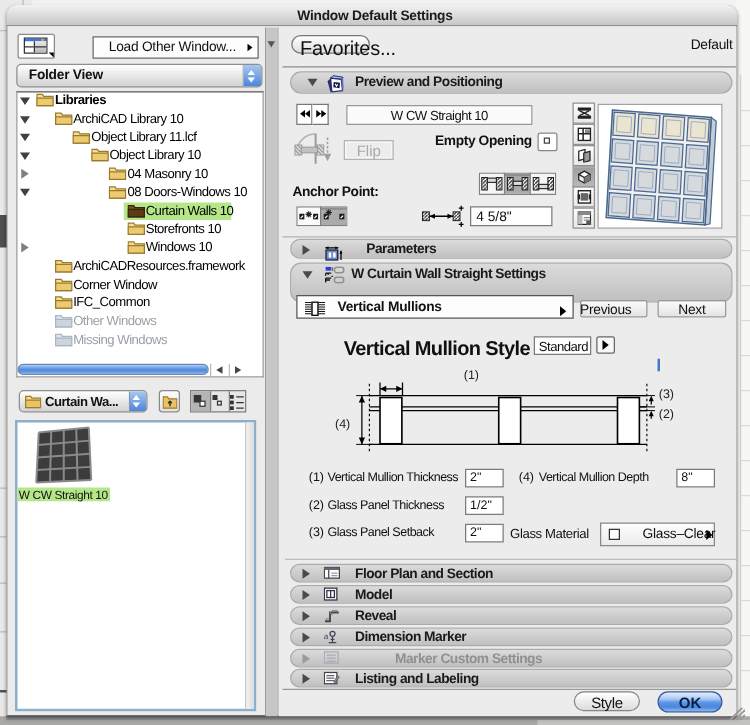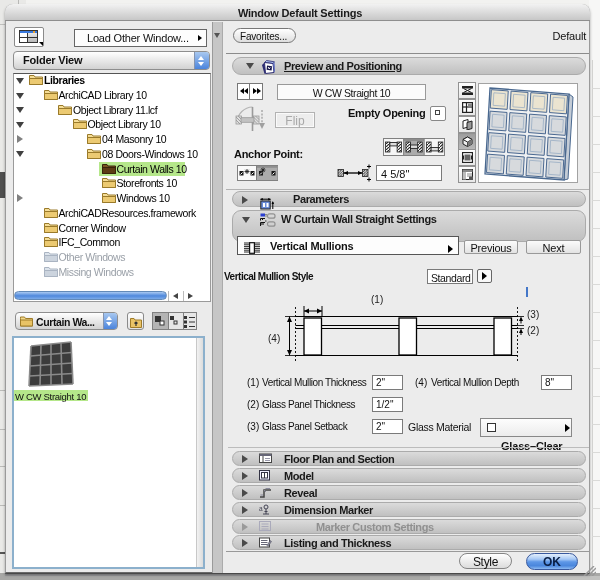--- a/index.html
+++ b/index.html
@@ -206,27 +206,27 @@
 <div class="lbl" style="left:15px;top:391px;font-size:9.5px;letter-spacing:-0.3px;">W CW Straight 10</div>
 
 <div class="abs" style="left:212px;top:22px;width:1px;height:551px;background:#9a9a9a;"></div>
 <div class="abs" style="left:213px;top:22px;width:9px;height:551px;background:#c6c6c6;"></div>
 <div class="abs" style="left:222px;top:22px;width:1px;height:551px;background:#ababab;"></div>
 <div class="abs" style="left:214px;top:33px;width:0;height:0;border-top:5px solid #555;border-left:3.5px solid transparent;border-right:3.5px solid transparent;"></div>
 
 <div class="abs" style="left:223px;top:22px;width:366px;height:551px;background:#ececec;"></div>
 
 <div class="abs" style="left:233px;top:28px;width:63px;height:15px;border-radius:8px;border:1px solid #777;background:linear-gradient(#fff,#dedede);"></div>
-<div class="lbl" style="left:240px;top:31px;font-size:10px;letter-spacing:-0.2px;">Favorites...</div>
+<div class="lbl" style="left:240px;top:31px;font-size:16px;letter-spacing:-0.2px;">Favorites...</div>
 <div class="lbl" style="left:550px;top:30px;width:36px;text-align:right;font-size:11px;letter-spacing:-0.2px;">Default</div>
 <div class="abs" style="left:226px;top:53px;width:363px;height:1px;background:#8c8c8c;"></div>
 
 <div class="bar" style="top:57px;height:18px;border-radius:9px;">
  <div class="tri" style="left:13px;top:5px;border-left:4px solid transparent;border-right:4px solid transparent;border-top:6px solid #4a4a4a;border-bottom:none;width:0;"></div>
- <div class="txt" style="top:2px;text-decoration:underline;">Preview and Positioning</div>
+ <div class="txt" style="top:2px;">Preview and Positioning</div>
 </div>
 <div id="h1icon" class="abs" style="left:261px;top:59px;width:14px;height:16px;"><svg width="14" height="16" viewBox="0 0 14 16">
       <polygon points="1,6 3.5,3.5 5.5,13 3.5,15" fill="#2c2c72"></polygon>
       <polygon points="3.5,3.5 5.5,1.5 13.5,2.8 11.8,4.6" fill="#a8bcec" stroke="#2c2c72" stroke-width="0.8"></polygon>
       <polygon points="3.5,3.5 12,4.5 13,13.5 4.5,14.5" fill="#fff" stroke="#2c2c72" stroke-width="1"></polygon>
       <polygon points="12,4.5 13.5,2.8 14,12 13,13.5" fill="#5c6cc0"></polygon>
       <path d="M6 6.5 L11 7.2 L10.6 11.5 L5.6 10.8 Z" fill="#16164a"></path>
       <path d="M7.2 8 L8.2 10 L9.2 8.4" stroke="#fff" stroke-width="0.9" fill="none"></path>
     </svg></div>
 
@@ -447,25 +447,25 @@
       <line x1="0" y1="8.2" x2="5.2" y2="8.2" stroke="#111" stroke-width="0.9"></line>
       <line x1="10.8" y1="8.2" x2="16" y2="8.2" stroke="#111" stroke-width="0.9"></line>
       <line x1="0" y1="10" x2="5.2" y2="10" stroke="#111" stroke-width="0.9"></line>
       <line x1="10.8" y1="10" x2="16" y2="10" stroke="#111" stroke-width="0.9"></line>
       <rect x="5.6" y="0.7" width="4.8" height="10.6" fill="#fff" stroke="#111" stroke-width="1.2"></rect>
     </svg></div>
 <div class="lbl" style="left:270px;top:240px;font-size:11px;font-weight:bold;letter-spacing:-0.2px;">Vertical Mullions</div>
 <div class="abs" style="left:448px;top:245px;width:0;height:0;border-left:5px solid #000;border-top:4px solid transparent;border-bottom:4px solid transparent;"></div>
 
 <div class="abs" style="left:464px;top:240px;width:54px;height:14px;background:linear-gradient(#fbfbfb,#e3e3e3);border:1px solid #999;border-radius:2px;"></div>
-<div class="lbl" style="left:464px;top:242px;width:54px;text-align:center;font-size:11px;letter-spacing:-0.2px;">Previous</div>
+<div class="lbl" style="left:464px;top:242px;width:32px;text-align:center;font-size:11px;letter-spacing:-0.2px;">Previous</div>
 <div class="abs" style="left:526px;top:240px;width:55px;height:14px;background:linear-gradient(#fbfbfb,#e3e3e3);border:1px solid #999;border-radius:2px;"></div>
 <div class="lbl" style="left:526px;top:242px;width:55px;text-align:center;font-size:11px;letter-spacing:-0.2px;">Next</div>
 
-<div class="lbl" style="left:224px;top:271px;width:200px;text-align:left;font-size:10px;font-weight:bold;letter-spacing:-0.5px;">Vertical Mullion Style</div>
+<div class="lbl" style="left:224px;top:271px;width:200px;text-align:right;font-size:16px;font-weight:bold;letter-spacing:-0.5px;">Vertical Mullion Style</div>
 <div class="fld" style="left:427px;top:269px;width:46px;height:15px;"></div>
 <div class="lbl" style="left:431px;top:272px;font-size:10.5px;letter-spacing:-0.4px;">Standard</div>
 <div class="abs" style="left:477px;top:269px;width:15px;height:14px;background:#f8f8f8;border:1px solid #666;border-radius:2px;"></div>
 <div class="abs" style="left:482px;top:272px;width:0;height:0;border-left:5px solid #000;border-top:4px solid transparent;border-bottom:4px solid transparent;"></div>
 <div class="abs" style="left:526px;top:287px;width:2px;height:10px;background:#4477c8;"></div>
 
 <svg id="diag" class="abs" style="left:240px;top:293px;" width="310" height="72" viewBox="0 0 310 72">
     <text x="131" y="10" font-size="10" font-family="Liberation Sans" fill="#222">(1)</text>
     <text x="28" y="49" font-size="10" font-family="Liberation Sans" fill="#222">(4)</text>
     <text x="287" y="25" font-size="10" font-family="Liberation Sans" fill="#222">(3)</text>
@@ -513,21 +513,21 @@
 <div class="lbl" style="left:376px;top:399px;font-size:10px;">1/2"</div>
 
 <div class="lbl" style="left:247px;top:421px;font-size:10px;">(3)</div>
 <div class="lbl" style="left:262px;top:421px;font-size:10px;letter-spacing:-0.4px;">Glass Panel Setback</div>
 <div class="fld" style="left:372px;top:419px;width:31px;height:15px;"></div>
 <div class="lbl" style="left:376px;top:421px;font-size:10px;">2"</div>
 
 <div class="lbl" style="left:371px;top:421px;width:100px;text-align:right;font-size:10.5px;letter-spacing:-0.3px;">Glass Material</div>
 <div class="abs" style="left:480px;top:418px;width:92px;height:19px;background:linear-gradient(#fdfdfd,#ececec);border:1px solid #888;"></div>
 <div class="abs" style="left:487px;top:423px;width:9px;height:9px;background:#fff;border:1.5px solid #333;"></div>
-<div class="lbl" style="left:501px;top:421px;font-size:11px;font-weight:bold;letter-spacing:-0.2px;margin-top:19px;">Glass–Clear</div>
+<div class="lbl" style="left:514px;top:421px;font-size:11px;font-weight:normal;letter-spacing:-0.2px;">Glass–Clear</div>
 <div class="abs" style="left:565px;top:424px;width:0;height:0;border-left:5px solid #000;border-top:4px solid transparent;border-bottom:4px solid transparent;"></div>
 
 <div class="abs" style="left:228px;top:447px;width:361px;height:1px;background:#bcbcbc;"></div>
 
 <div class="bar" style="top:451px;">
     <div class="tri"></div>
     <div class="txt">Floor Plan and Section</div>
   </div>
 <div class="bar" style="top:468px;">
     <div class="tri"></div>
@@ -540,21 +540,21 @@
 <div class="bar" style="top:502px;">
     <div class="tri"></div>
     <div class="txt">Dimension Marker</div>
   </div>
 <div class="bar" style="top:519px;">
     <div class="tri" style="border-left-color:#9a9a9a;"></div>
     <div class="txt" style="color:#909090;padding-left:32px;">Marker Custom Settings</div>
   </div>
 <div class="bar" style="top:535px;">
     <div class="tri"></div>
-    <div class="txt">Listing and Thickness</div>
+    <div class="txt">Listing and Labeling</div>
   </div>
 <div id="baricons" class="abs" style="left:0;top:0;width:0;height:0;">
     <svg class="abs" style="left:259px;top:452px;" width="14" height="13" viewBox="0 0 14 13">
       <rect x="0.5" y="2" width="12" height="8.5" fill="#fff" stroke="#444"></rect>
       <rect x="0.5" y="2" width="12" height="2" fill="#667"></rect>
       <line x1="4" y1="4" x2="4" y2="10.5" stroke="#444"></line>
       <path d="M6 6.5 L11 6.5 M6 8.5 L11 8.5" stroke="#99a"></path>
     </svg>
     <svg class="abs" style="left:259px;top:469px;" width="14" height="13" viewBox="0 0 14 13">
       <rect x="0.5" y="1.5" width="10" height="9.5" fill="#eef" stroke="#334"></rect>

